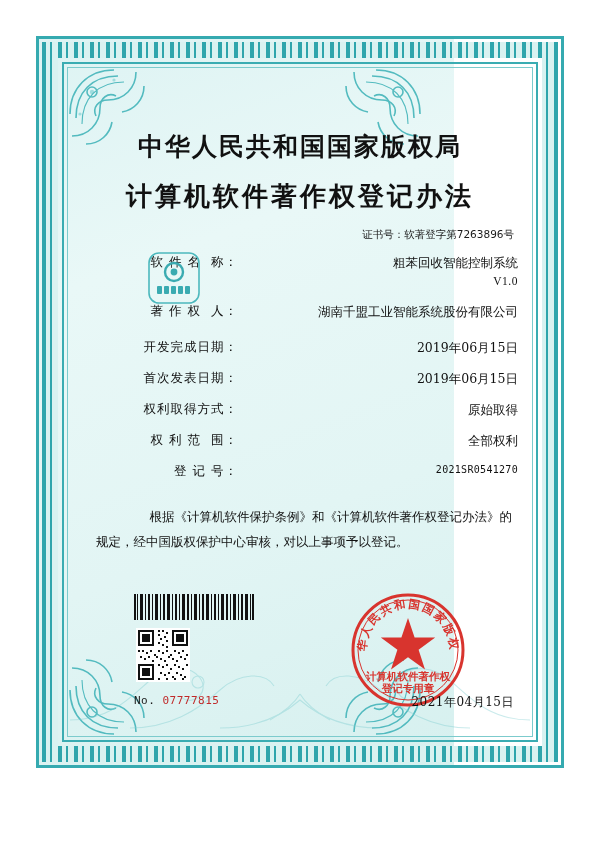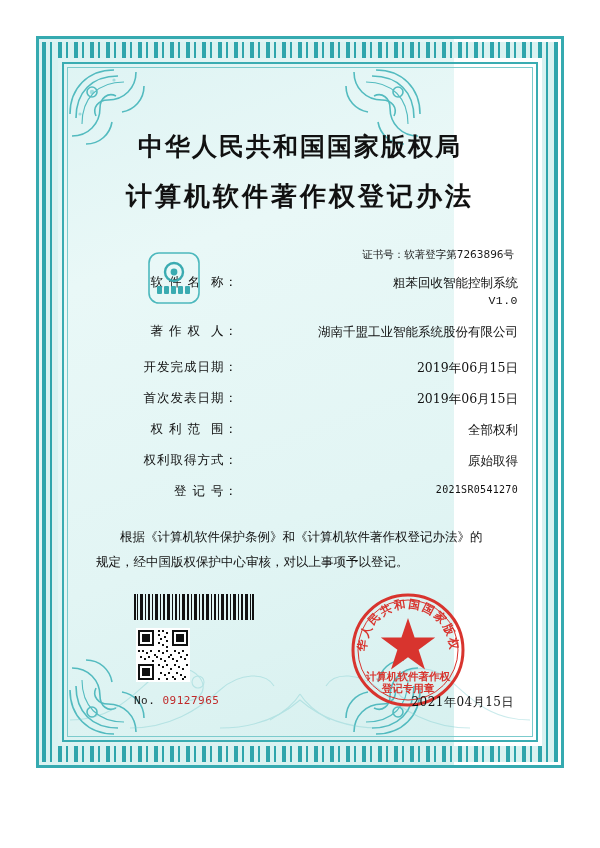--- a/index.html
+++ b/index.html
@@ -119,21 +119,21 @@
     color: #111;
     font-weight: bold;
     font-family: "DejaVu Serif", serif;
     margin-top: 16px;
   }
 
   .cert-no {
     text-align: right;
     font-size: 10.5px;
     color: #1a1a1a;
-    margin-top: 34px;
+    margin-top: 14px;
     padding-right: 4px;
     font-family: "DejaVu Sans", sans-serif;
   }
 
   
   .emblem {
     position: absolute;
     left: 66px;
     top: 168px;
     width: 52px;
@@ -159,42 +159,42 @@
     font-family: "DejaVu Serif", serif;
     white-space: pre;
   }
   .row .val {
     flex: 1;
     font-family: "DejaVu Serif", serif;
     line-height: 1.45;
   }
   .row .val .ver {
     display: block;
-    font-family: Liberation Mono, monospace;
+    font-family: Liberation Serif, serif;
     font-size: 11.5px;
     letter-spacing: .5px;
     margin-top: 1px;
   }
   .row.gap-top { margin-top: 18px; }
   .val.mono {
     font-family: "DejaVu Sans Mono", monospace;
     font-size: 10px;
     letter-spacing: .3px;
   }
 
   .paras {
     margin-top: 24px;
     padding: 0 6px 0 14px;
     font-size: 12.5px;
     color: #111;
     line-height: 2.0;
     font-family: "DejaVu Serif", serif;
   }
   .paras p { margin: 0; }
-  .paras .indent { text-indent: 24px; }
+  .paras .indent { text-indent: 24px; text-align: right; }
 
   
   .bottom {
     position: absolute;
     left: 46px;
     top: 540px;
     width: 440px;
     height: 150px;
   }
 
@@ -375,27 +375,27 @@
           <div class="lbl">开发完成日期：</div>
           <div class="val">2019年06月15日</div>
         </div>
 
         <div class="row">
           <div class="lbl">首次发表日期：</div>
           <div class="val">2019年06月15日</div>
         </div>
 
         <div class="row">
+          <div class="lbl">权利取得方式：</div>
+          <div class="val">原始取得</div>
+        </div>
+
+        <div class="row">
           <div class="lbl">权 利 范  围：</div>
           <div class="val">全部权利</div>
-        </div>
-
-        <div class="row">
-          <div class="lbl">权利取得方式：</div>
-          <div class="val">原始取得</div>
         </div>
 
         <div class="row">
           <div class="lbl">登 记 号：</div>
           <div class="val mono">2021SR0541270</div>
         </div>
 
       </div>
 
       <div class="paras">
@@ -536,21 +536,21 @@
             <textPath href="#sealArcTop" startOffset="50%" text-anchor="middle">中华人民共和国国家版权局</textPath>
           </text>
 
           <text x="58" y="88" text-anchor="middle" font-family="'DejaVu Serif', serif" font-size="10.5" fill="#d8342e" font-weight="bold">计算机软件著作权</text>
           <text x="58" y="100" text-anchor="middle" font-family="'DejaVu Serif', serif" font-size="10.5" fill="#d8342e" font-weight="bold">登记专用章</text>
         </svg>
       </div>
 
       <div class="serial">
         <span class="pfx">No.</span>
-        <span>09127965</span>
+        <span>07777815</span>
       </div>
 
       <div class="issue-date">2021年04月15日</div>
 
     </div>
 
   </div>
 </div>
 
 </body></html>

